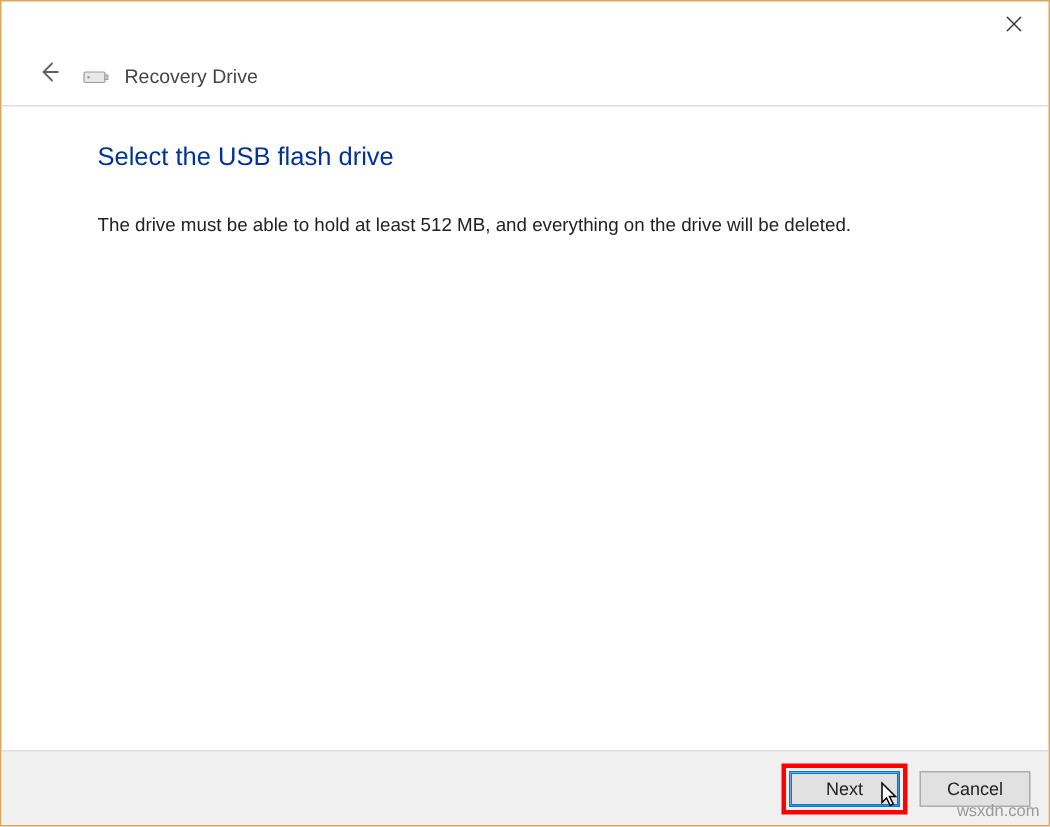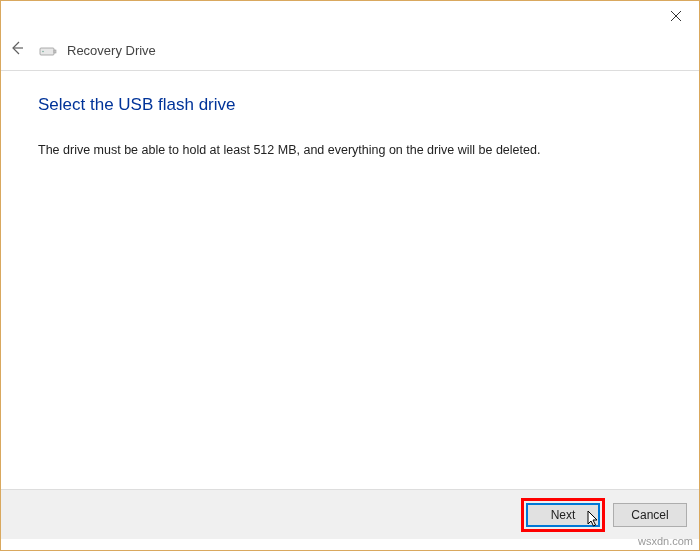--- a/index.html
+++ b/index.html
@@ -26,39 +26,39 @@
       align-items: center;
       justify-content: center;
       font-size: 14px;
       color: #333;
       cursor: default;
     }
     .header {
       height: 40px;
       display: flex;
       align-items: center;
-      padding: 0 4px;
+      padding: 0 20px;
       gap: 10px;
       border-bottom: 1px solid #ddd;
     }
     .back-arrow {
       font-size: 18px;
       color: #606060;
       cursor: default;
       padding: 0 4px;
     }
     .drive-icon {
       width: 18px;
       height: 12px;
       display: inline-block;
     }
     .drive-icon svg { width: 100%; height: 100%; }
     .header-title { color: #444; font-size: 13px; }
     .content {
-      padding: 24px 40px 0 37px;
+      padding: 24px 40px 0 64px;
     }
     .main-heading {
       color: #003399;
       font-size: 17px;
       font-weight: 400;
       margin-bottom: 28px;
     }
     .instruction {
       color: #222;
       font-size: 12.5px;
@@ -83,21 +83,21 @@
     }
     .drive-item {
       background: #cce8ff;
       padding: 1px 4px;
       font-size: 12.5px;
       color: #222;
       cursor: default;
     }
     .footer {
       position: absolute;
-      bottom: 11px;
+      bottom: 0;
       left: 0;
       right: 0;
       height: 50px;
       background: #f0f0f0;
       border-top: 1px solid #ddd;
       display: flex;
       justify-content: flex-end;
       align-items: center;
       padding-right: 12px;
       gap: 8px;

